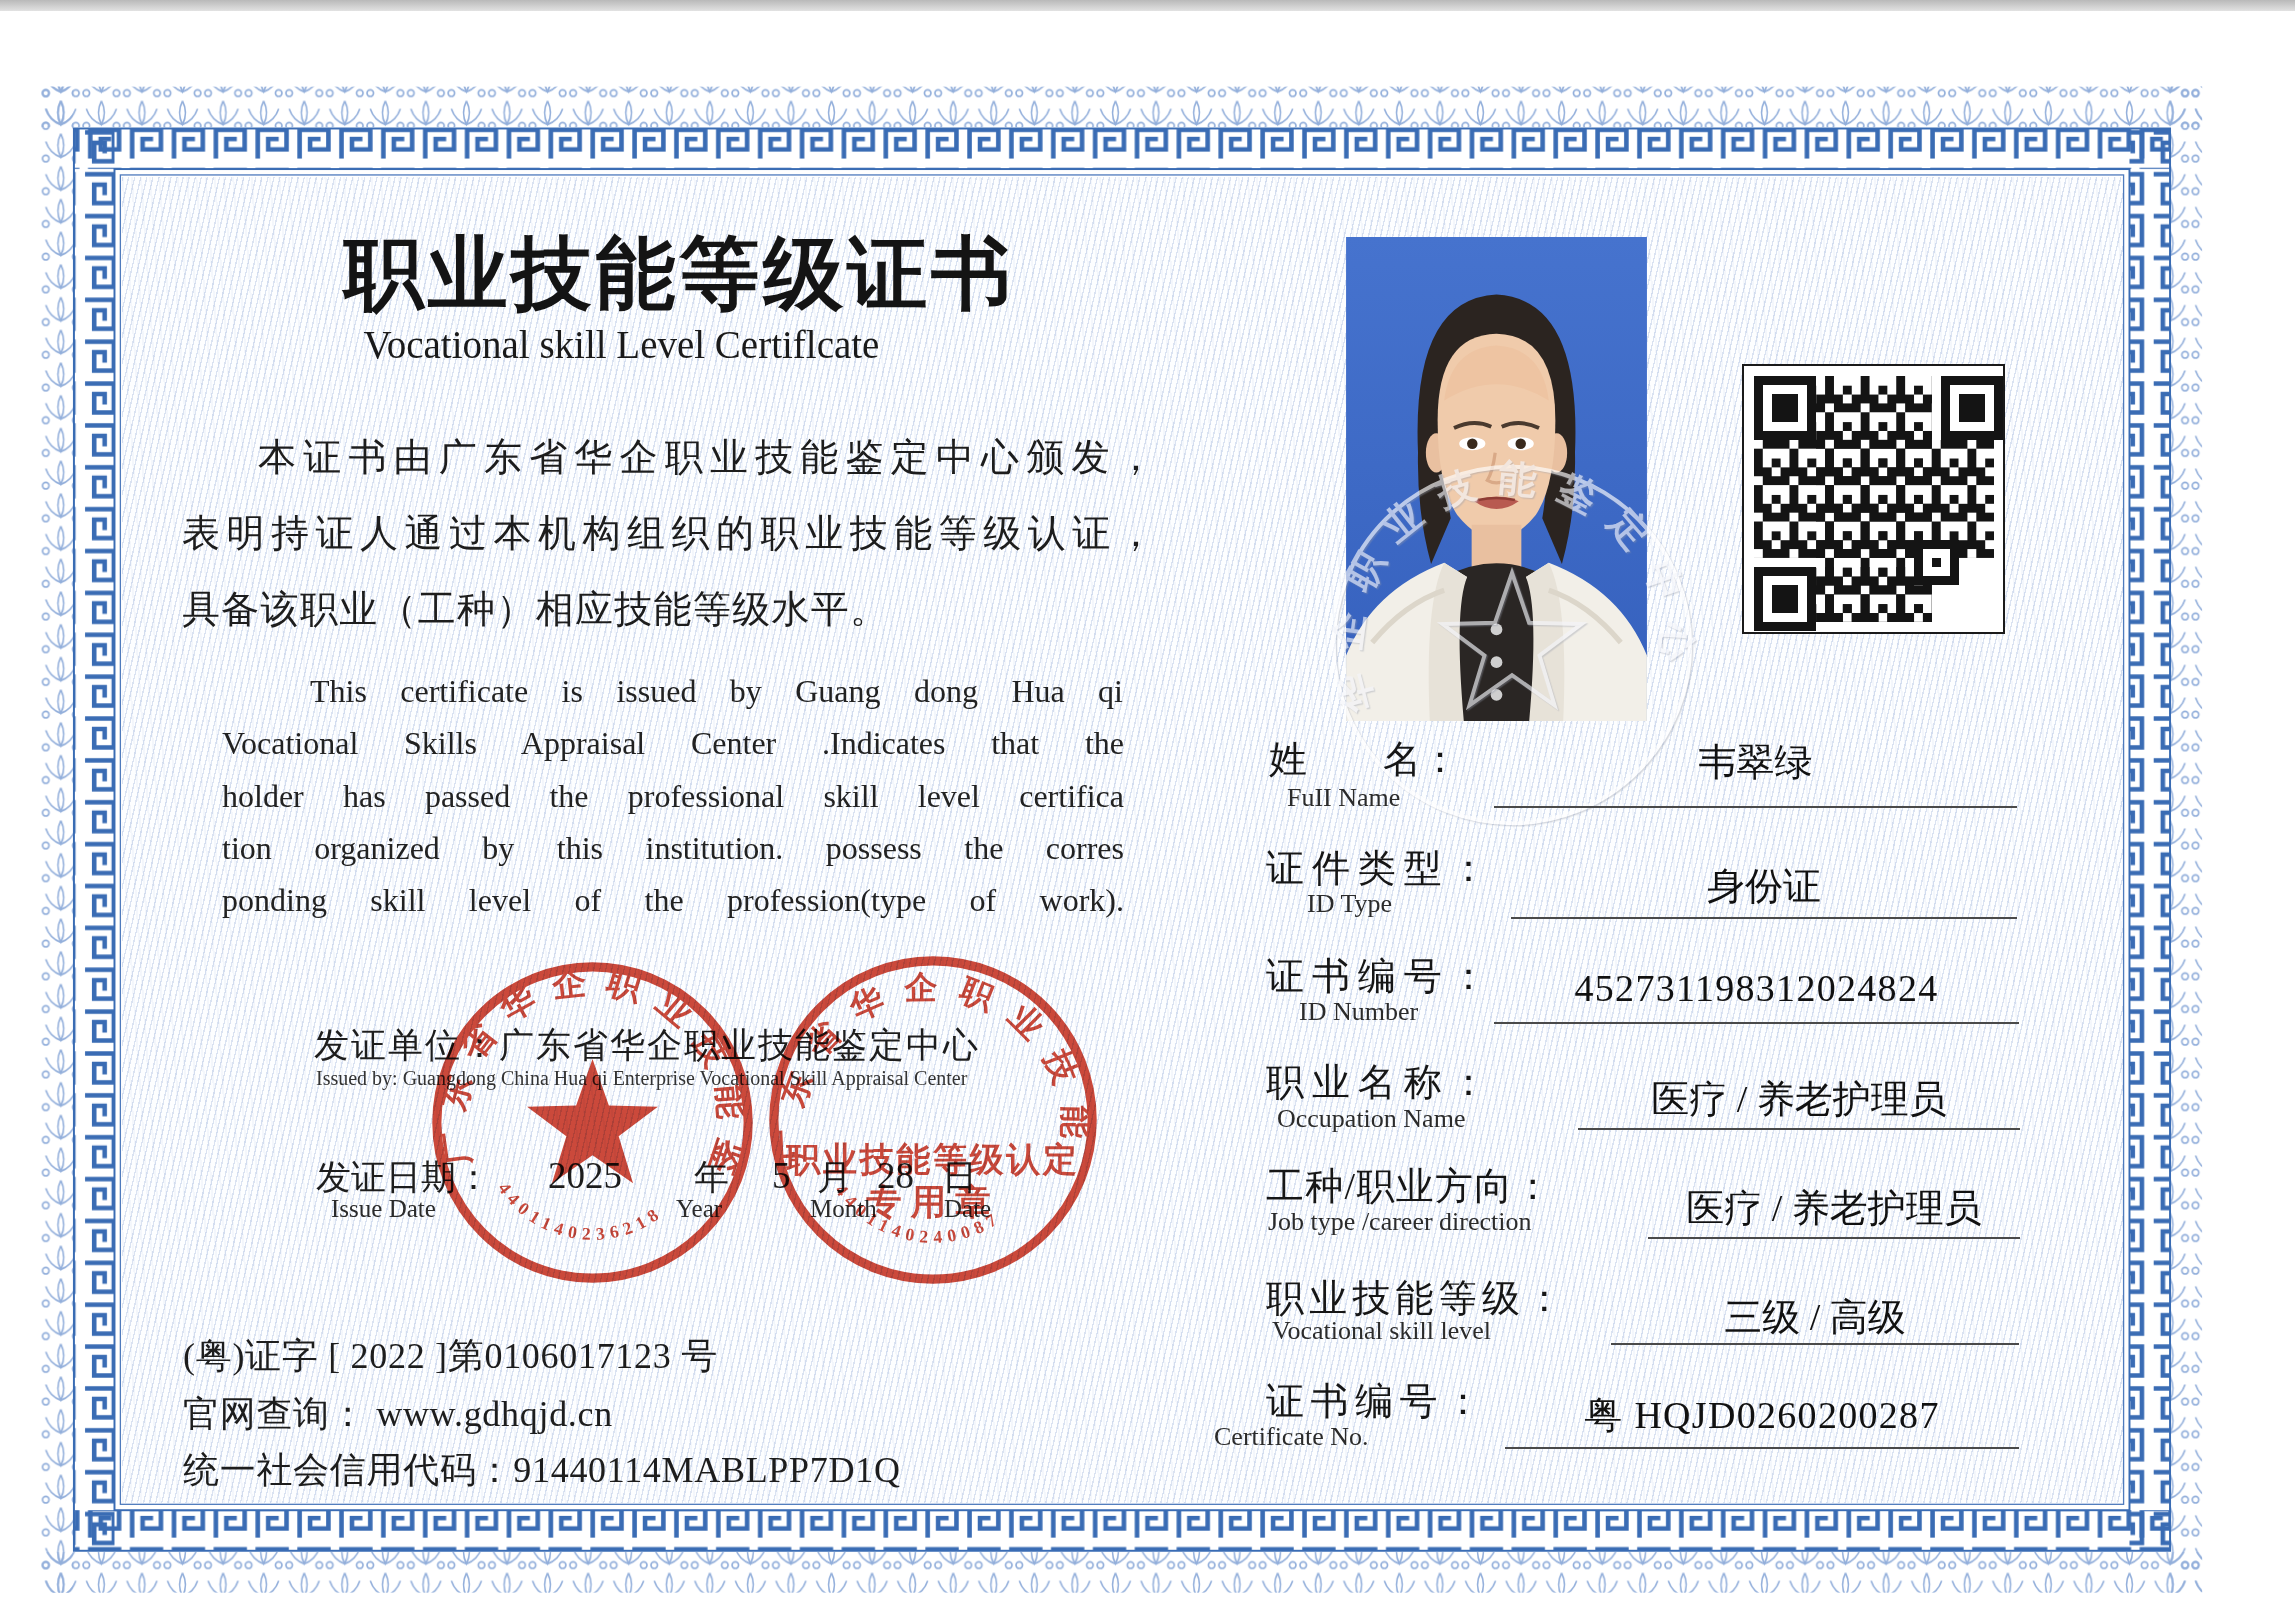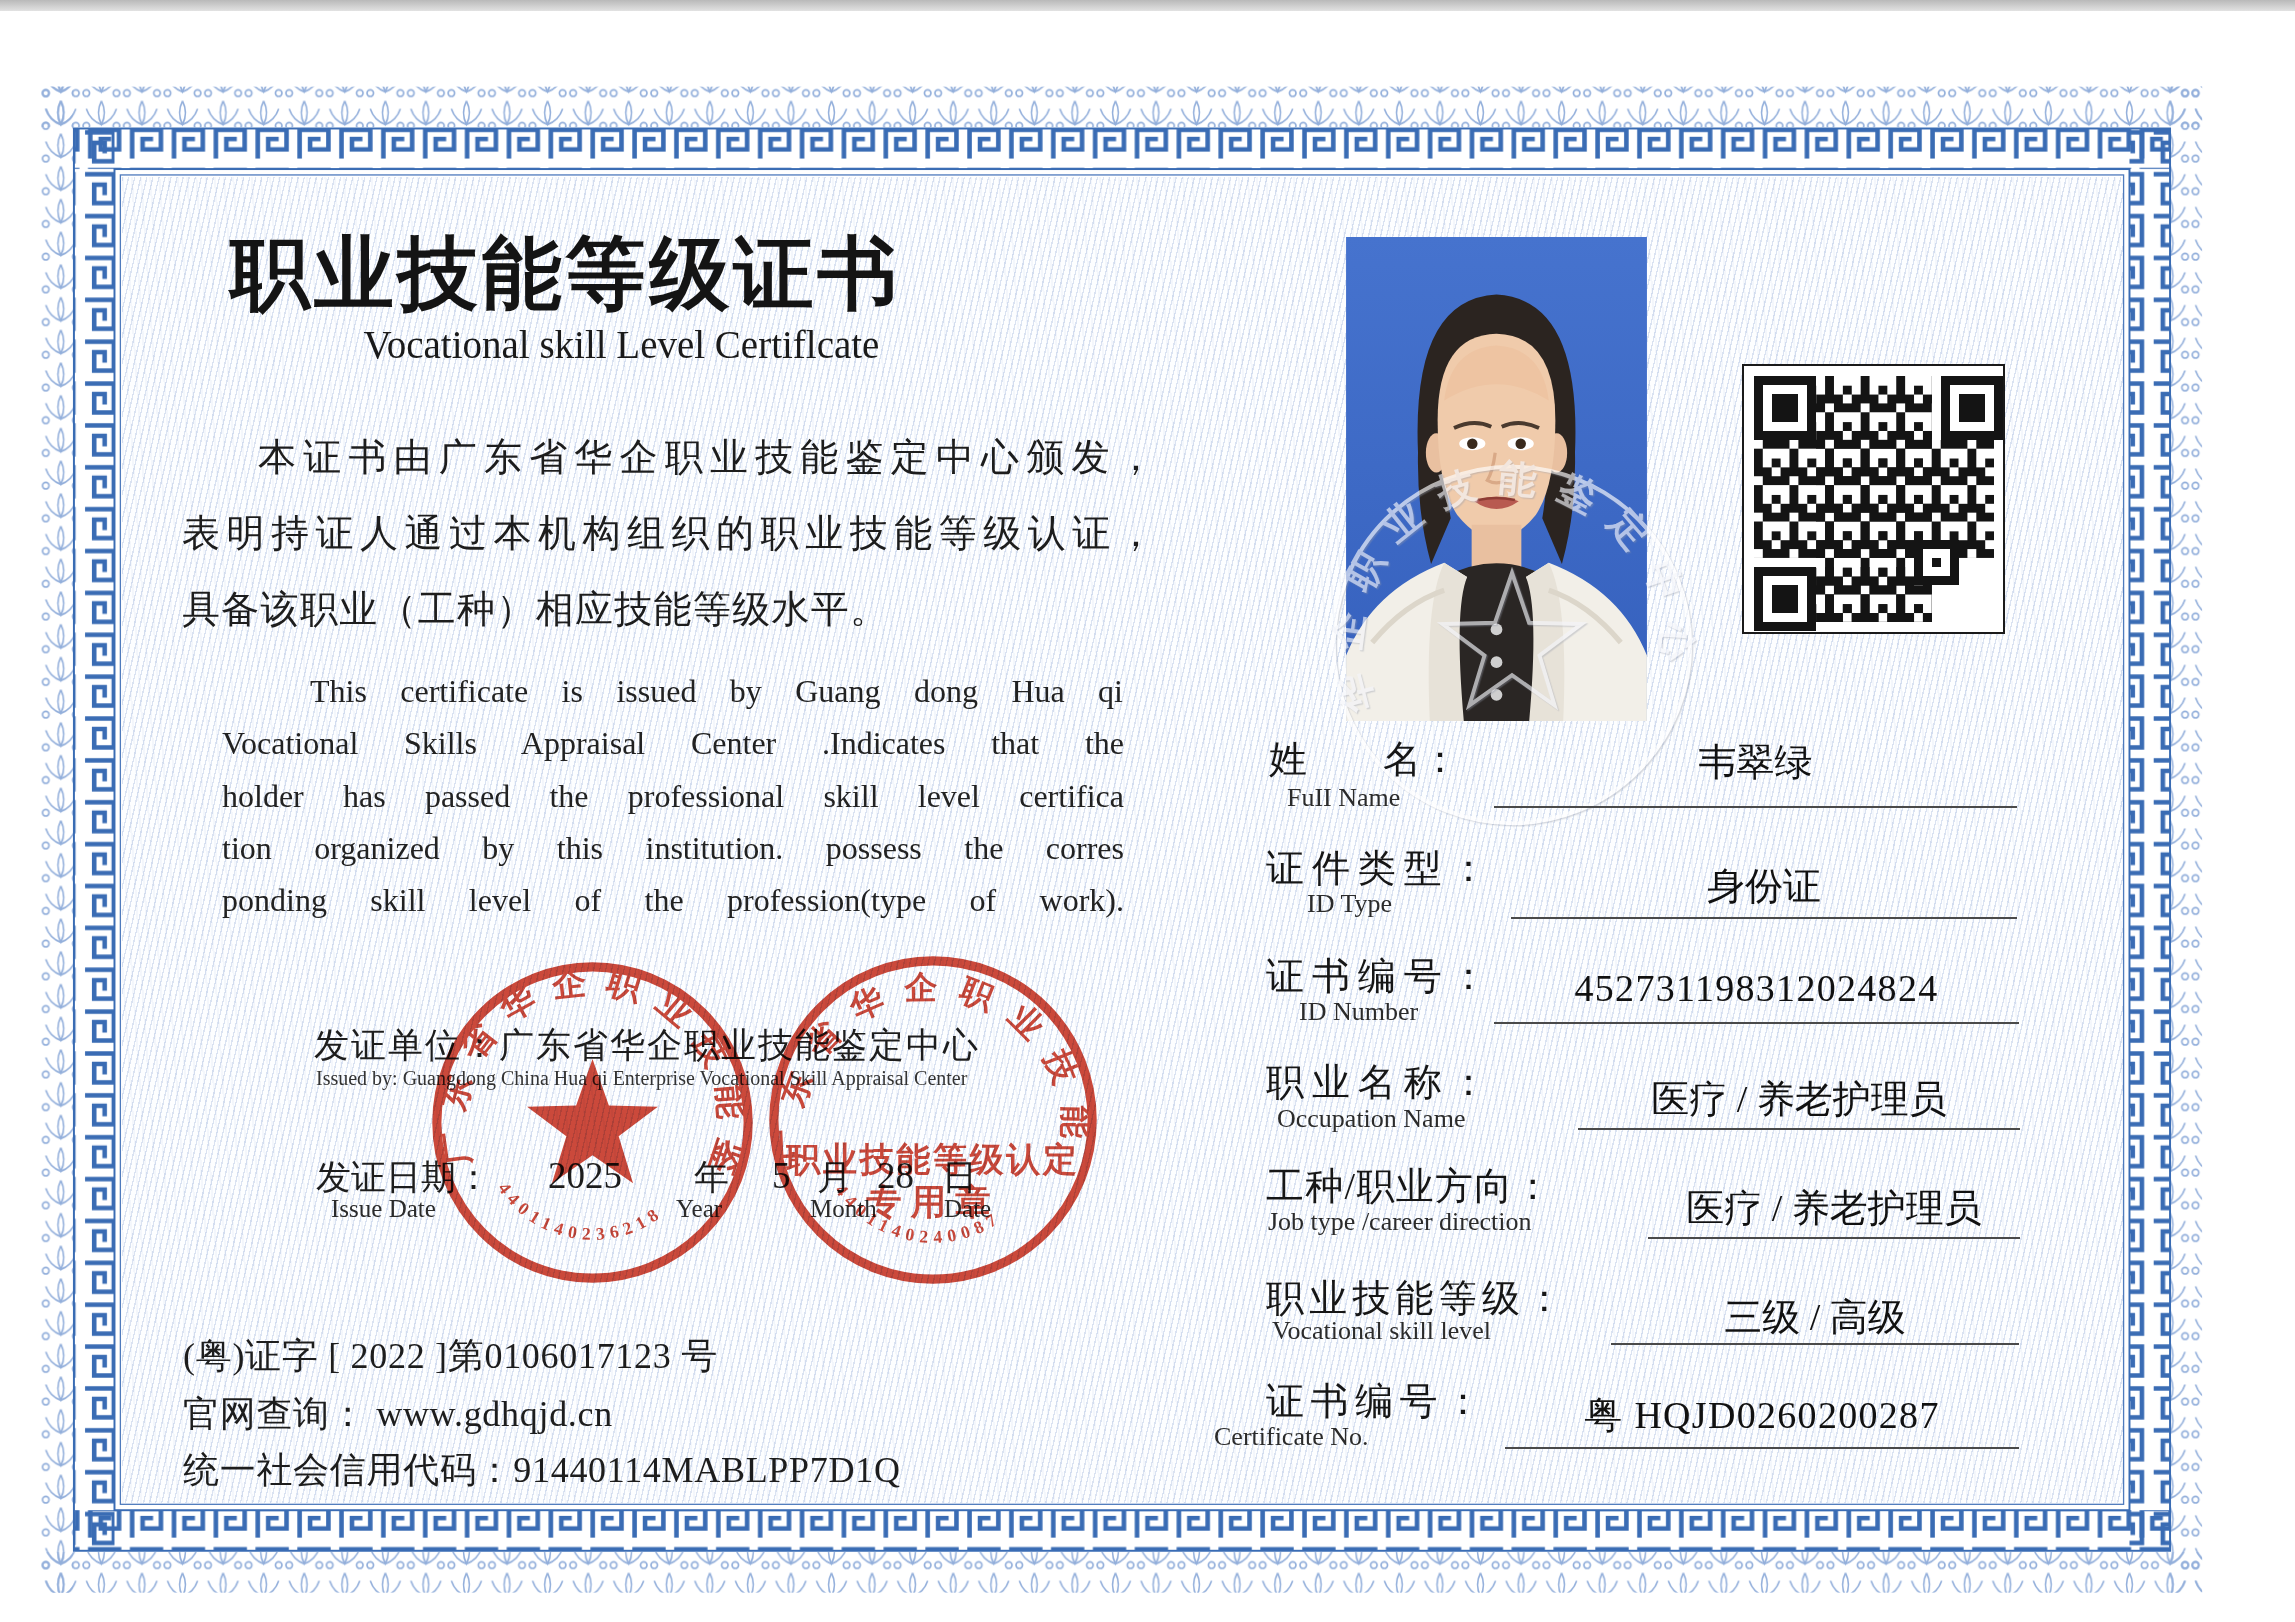--- a/index.html
+++ b/index.html
@@ -9,21 +9,21 @@
   
   #scan-top{left:0;top:0;width:2295px;height:10.5px;background:linear-gradient(180deg,#b9b9b9,#e2e2e2);}
   
   #field{left:122px;top:177px;width:2001px;height:1326px;
     background:
       repeating-linear-gradient(103deg, rgba(78,116,188,0.20) 0 1.3px, rgba(255,255,255,0) 1.3px 5.9px),
       repeating-linear-gradient(86deg, rgba(120,150,210,0.07) 0 2px, rgba(255,255,255,0) 2px 9.2px),
       #fdfeff;}
   
   .cn{font-family:"Liberation Serif", serif;}
-  #title{left:230px;top:221px;width:785px;text-align:left;font-size:80px;font-weight:bold;
+  #title{left:230px;top:221px;width:785px;text-align:right;font-size:80px;font-weight:bold;
          letter-spacing:3.9px;color:#141414;}
   #subtitle{left:196px;top:322px;width:851px;text-align:center;font-size:39px;color:#1a1a1a;}
   .pline{position:absolute;font-size:38px;line-height:76px;letter-spacing:1.3px;white-space:nowrap;}
   .pjust{white-space:normal;text-align:justify;text-align-last:justify;}
   .eline{position:absolute;left:178px;width:902px;font-size:32px;line-height:52px;
          text-align:justify;text-align-last:justify;color:#222;margin-left:44px;}
   #issuer-cn{left:314px;top:1022px;font-size:35px;letter-spacing:2px;}
   #issuer-en{left:316px;top:1067px;font-size:20px;color:#333;}
   .dt{position:absolute;top:1154px;font-size:35px;}
   .dt-num{font-size:37px;}

